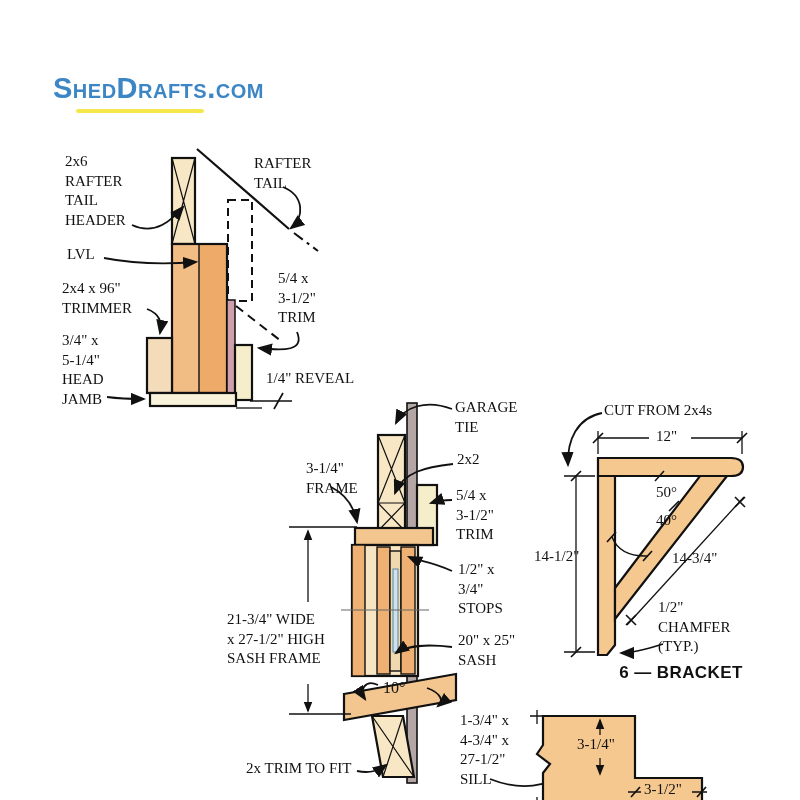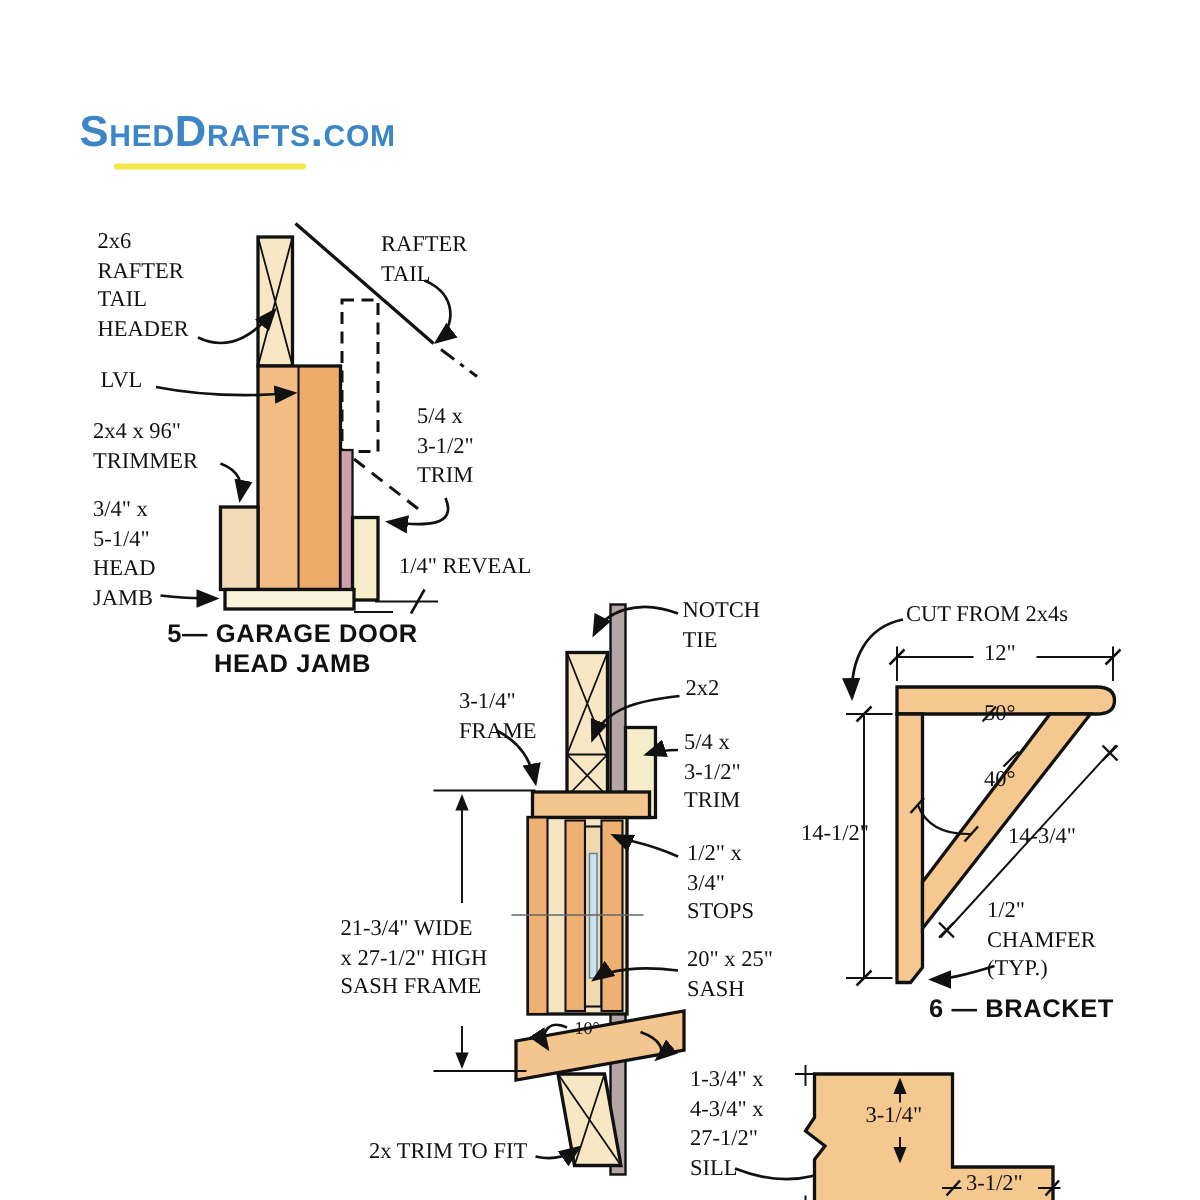--- a/index.html
+++ b/index.html
@@ -174,49 +174,47 @@
   <div class="lbl" style="left:62px;top:231px;">2x4 x 96"
 TRIMMER</div>
   <div class="lbl" style="left:278px;top:221px;">5/4 x
 3-1/2"
 TRIM</div>
   <div class="lbl" style="left:62px;top:283px;">3/4" x
 5-1/4"
 HEAD
 JAMB</div>
   <div class="lbl" style="left:266px;top:321px;">1/4" REVEAL</div>
-  <div class="ttl" style="left:95px;top:365px;width:200px;">5— GARAGE DOOR
-HEAD JAMB</div>
-
-  <div class="lbl" style="left:455px;top:350px;">NOTCH
+
+  <div class="lbl" style="left:455px;top:350px;">GARAGE
 TIE</div>
   <div class="lbl" style="left:457px;top:402px;">2x2</div>
   <div class="lbl" style="left:306px;top:411px;">3-1/4"
 FRAME</div>
   <div class="lbl" style="left:456px;top:438px;">5/4 x
 3-1/2"
 TRIM</div>
   <div class="lbl" style="left:458px;top:512px;">1/2" x
 3/4"
 STOPS</div>
   <div class="lbl" style="left:227px;top:562px;">21-3/4" WIDE
 x 27-1/2" HIGH
 SASH FRAME</div>
   <div class="lbl" style="left:458px;top:583px;">20" x 25"
 SASH</div>
-  <div class="lbl" style="left:383px;top:630px;font-size:12px;text-align:center;">10°</div>
+  <div class="lbl" style="left:383px;top:630px;font-size:16px;text-align:center;">10°</div>
   <div class="lbl" style="left:460px;top:663px;">1-3/4" x
 4-3/4" x
 27-1/2"
 SILL</div>
   <div class="lbl" style="left:246px;top:711px;">2x TRIM TO FIT</div>
 
   <div class="lbl" style="left:604px;top:353px;">CUT FROM 2x4s</div>
   <div class="lbl" style="left:656px;top:379px;">12"</div>
-  <div class="lbl" style="left:656px;top:419px;">50°</div>
+  <div class="lbl" style="left:656px;top:435px;">50°</div>
   <div class="lbl" style="left:656px;top:463px;">40°</div>
   <div class="lbl" style="left:534px;top:499px;">14-1/2"</div>
   <div class="lbl" style="left:672px;top:501px;">14-3/4"</div>
   <div class="lbl" style="left:658px;top:550px;">1/2"
 CHAMFER
 (TYP.)</div>
   <div class="ttl" style="left:601px;top:615px;width:160px;">6 — BRACKET</div>
 
   <div class="lbl" style="left:577px;top:687px;">3-1/4"</div>
   <div class="lbl" style="left:644px;top:732px;">3-1/2"</div>

